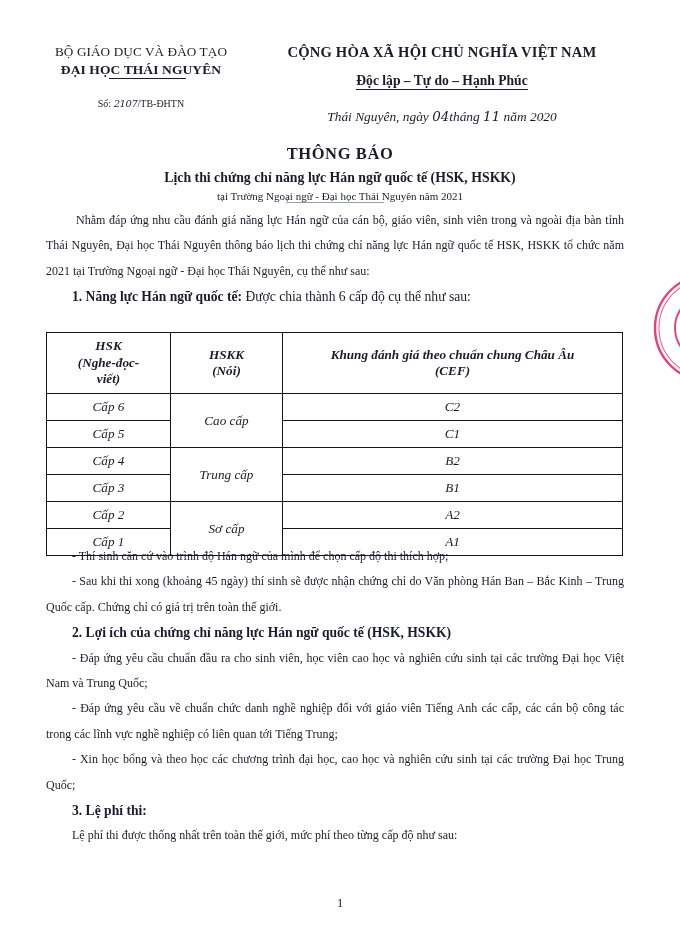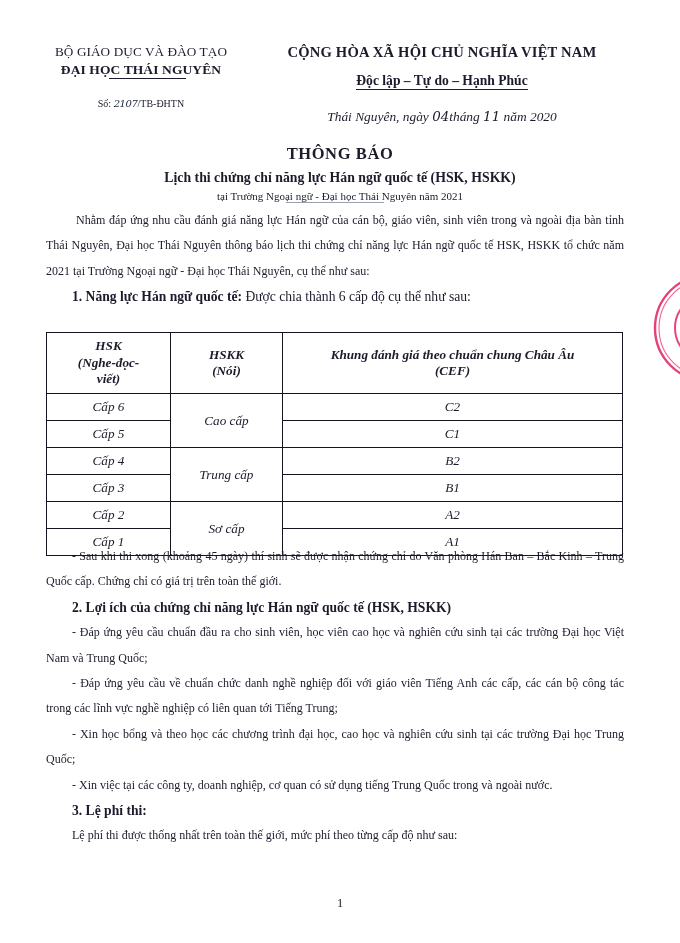--- a/index.html
+++ b/index.html
@@ -322,29 +322,29 @@
         </tr>
         <tr>
           <td>Cấp 1</td>
           <td>A1</td>
         </tr>
       </tbody>
     </table>
   </div>
 
   <div class="body-block" style="top:544px;">
+    <p class="para center-indent">- Thí sinh căn cứ vào trình độ Hán ngữ của mình để chọn cấp độ thi thích hợp;</p>
     <p class="para center-indent">- Sau khi thi xong (khoảng 45 ngày) thí sinh sẽ được nhận chứng chỉ do Văn phòng Hán Ban – Bắc Kinh – Trung Quốc cấp. Chứng chỉ có giá trị trên toàn thế giới.</p>
 
     <p class="sec-head">
       <b>2. Lợi ích của chứng chỉ năng lực Hán ngữ quốc tế (HSK, HSKK)</b>
     </p>
     <p class="para center-indent">- Đáp ứng yêu cầu chuẩn đầu ra cho sinh viên, học viên cao học và nghiên cứu sinh tại các trường Đại học Việt Nam và Trung Quốc;</p>
     <p class="para center-indent">- Đáp ứng yêu cầu về chuẩn chức danh nghề nghiệp đối với giáo viên Tiếng Anh các cấp, các cán bộ công tác trong các lĩnh vực nghề nghiệp có liên quan tới Tiếng Trung;</p>
     <p class="para center-indent">- Xin học bổng và theo học các chương trình đại học, cao học và nghiên cứu sinh tại các trường Đại học Trung Quốc;</p>
-    <p class="para center-indent">- Xin việc tại các công ty, doanh nghiệp, cơ quan có sử dụng tiếng Trung Quốc trong và ngoài nước.</p>
 
     <p class="sec-head">
       <b>3. Lệ phí thi:</b>
     </p>
     <p class="para center-indent">Lệ phí thi được thống nhất trên toàn thế giới, mức phí theo từng cấp độ như sau:</p>
   </div>
 
   <svg class="stamp" viewBox="0 0 120 120" xmlns="http://www.w3.org/2000/svg">
     <defs>
       <path id="rimpath" d="M 60,60 m -44,0 a 44,44 0 1,1 88,0 a 44,44 0 1,1 -88,0"></path>

